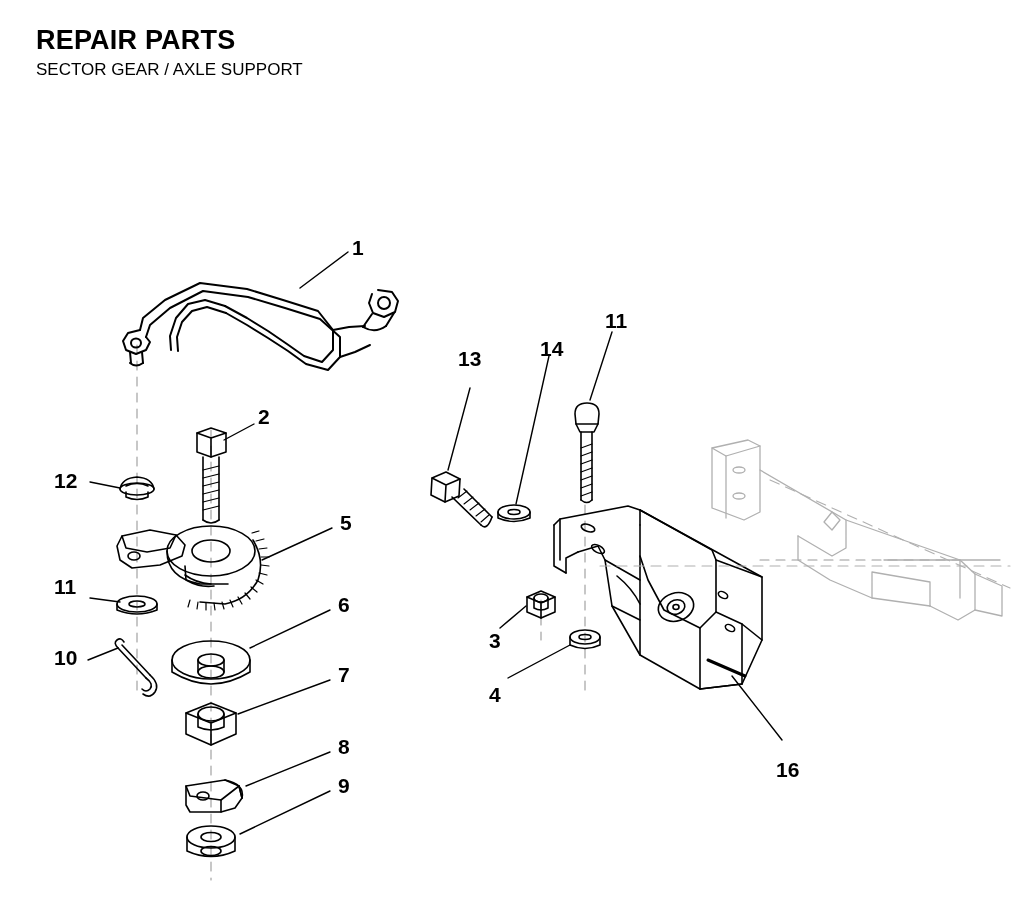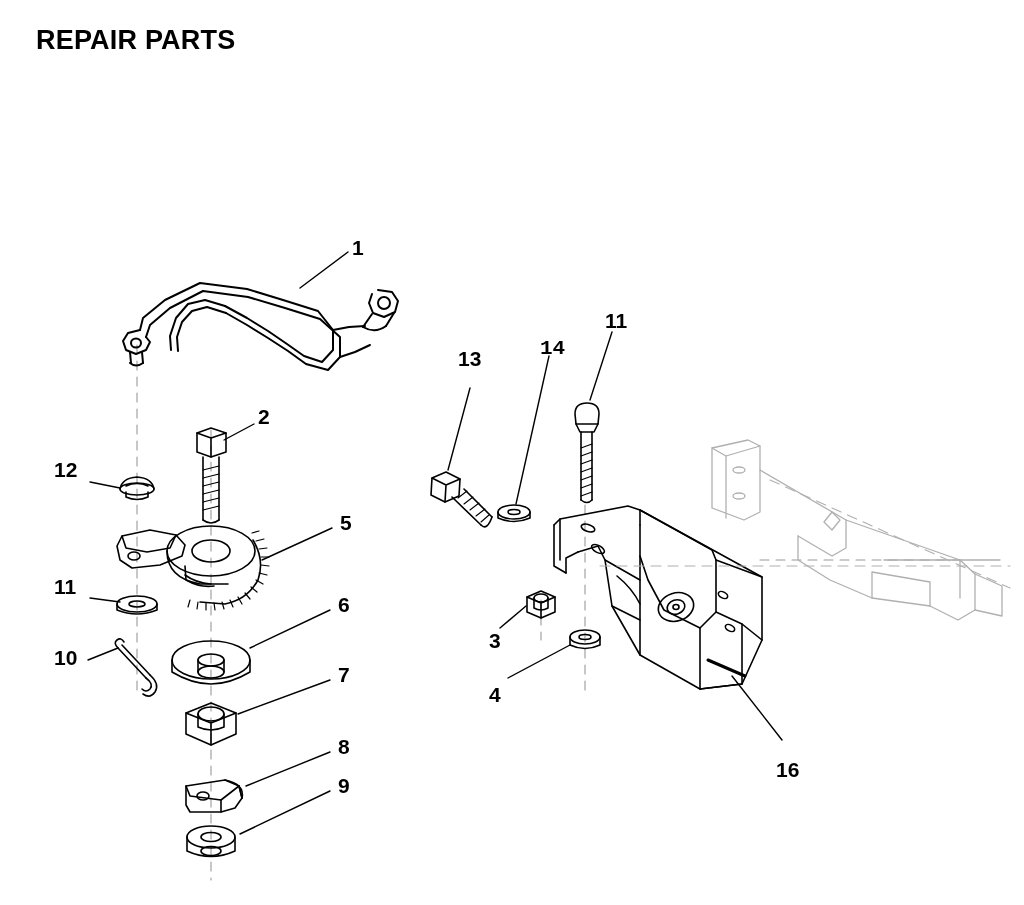--- a/index.html
+++ b/index.html
@@ -62,20 +62,21 @@
     white-space: nowrap;
   }
 </style>
 </head>
 <body>
 
 <div id="page">
 
   <div class="title-block">
     <div class="title-main">REPAIR PARTS</div>
+    <div class="title-section">SECTOR GEAR / AXLE SUPPORT</div>
   </div>
 
   <svg id="diagram" viewBox="0 0 1024 905">
     <g fill="none" stroke="#000000" stroke-width="1.6" stroke-linecap="round" stroke-linejoin="round">
 
       <g stroke="#9a9a9a" stroke-width="1.1" stroke-dasharray="9 7">
         <line x1="137" y1="345" x2="137" y2="690"></line>
         <line x1="211" y1="430" x2="211" y2="880"></line>
       </g>
       <g stroke="#9a9a9a" stroke-width="1.1" stroke-dasharray="9 7">
@@ -292,19 +293,19 @@
   <div class="callout" style="left:258px; top:406px;">2</div>
   <div class="callout" style="left:489px; top:630px;">3</div>
   <div class="callout" style="left:489px; top:684px;">4</div>
   <div class="callout" style="left:340px; top:512px;">5</div>
   <div class="callout" style="left:338px; top:594px;">6</div>
   <div class="callout" style="left:338px; top:664px;">7</div>
   <div class="callout" style="left:338px; top:736px;">8</div>
   <div class="callout" style="left:338px; top:775px;">9</div>
   <div class="callout" style="left:54px;  top:647px;">10</div>
   <div class="callout" style="left:54px;  top:576px;">11</div>
-  <div class="callout" style="left:54px;  top:459px;">12</div>
+  <div class="callout" style="left:54px;  top:470px;">12</div>
   <div class="callout" style="left:458px; top:348px;">13</div>
-  <div class="callout" style="left:540px; top:338px;font-family:Liberation Mono, monospace;">14</div>
+  <div class="callout" style="left:540px; top:338px;">14</div>
   <div class="callout" style="left:605px; top:310px;">11</div>
   <div class="callout" style="left:776px; top:742px;margin-top:17px;">16</div>
 
 </div>
 
 </body></html>

